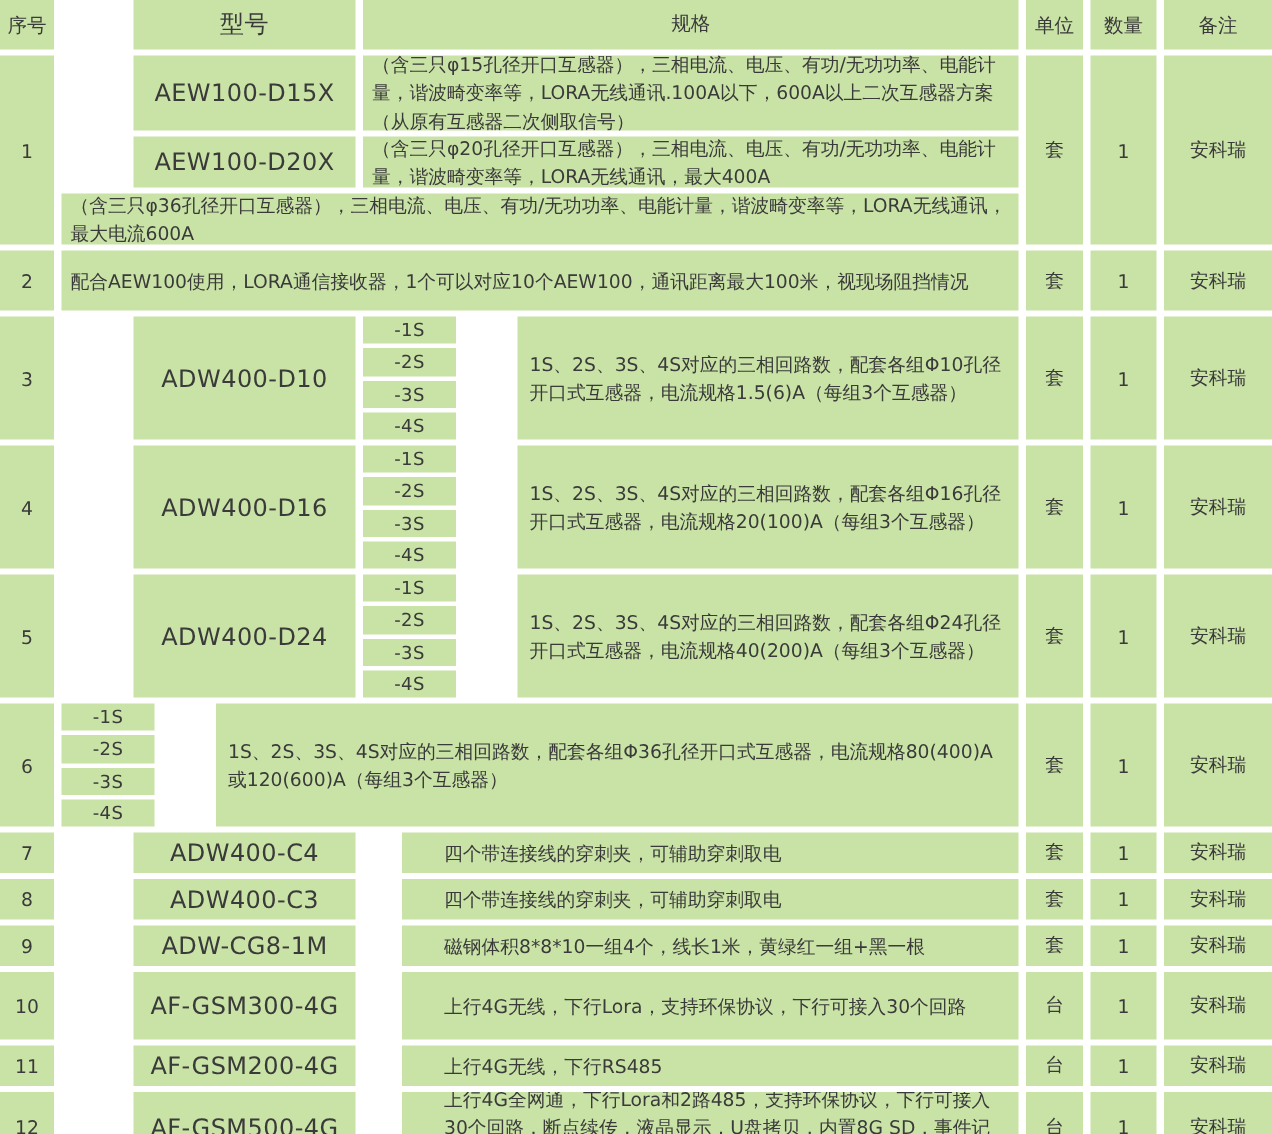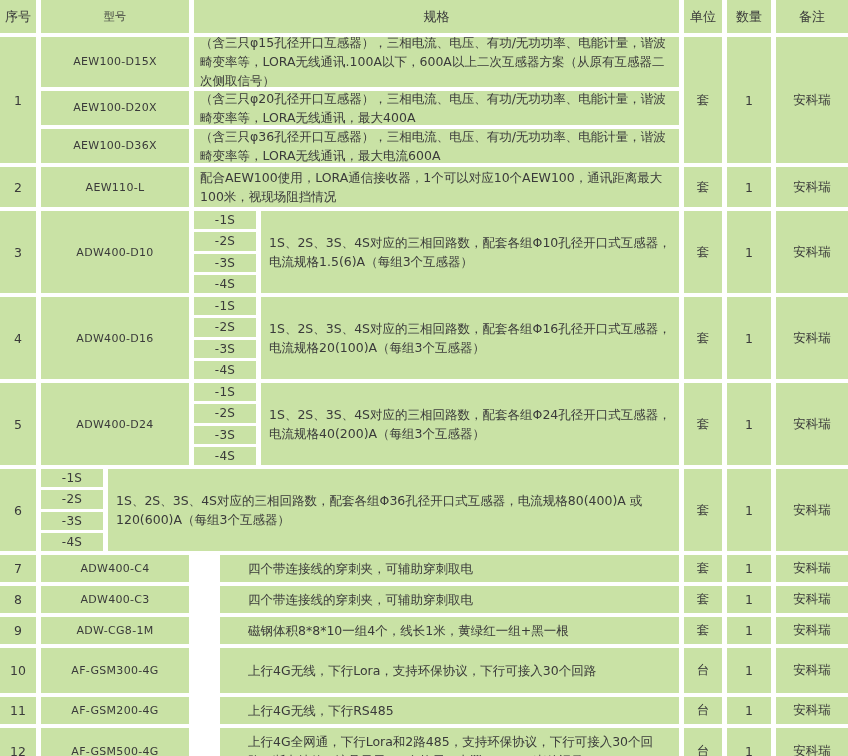--- a/index.html
+++ b/index.html
@@ -17,31 +17,31 @@
   }
   .band{display:flex;column-gap:5px;flex:0 0 auto;}
   .cell{
     background:var(--cell-bg);
     display:flex;align-items:center;justify-content:center;
     box-sizing:border-box;font-size:12.5px;text-align:center;
     overflow:hidden;
   }
   .hdr{height:33px;font-size:13px;}
   .c-no{flex:0 0 36px;}
-  .c-model{flex:0 0 148px;font-size:11px;letter-spacing:0.3px;}
+  .c-model{flex:0 0 148px;font-size:16px;letter-spacing:0.3px;margin-left:48px;}
   .c-spec{flex:1 1 auto;justify-content:flex-start;text-align:left;line-height:19px;}
   .c-unit{flex:0 0 38px;}
   .c-qty{flex:0 0 44px;}
   .c-note{flex:0 0 72px;}
   .mid{flex:1 1 auto;display:flex;flex-direction:column;row-gap:4px;min-width:0;}
   .subrow{display:flex;column-gap:5px;flex:1 1 auto;min-height:0;}
   .vcol{flex:0 0 62px;display:flex;flex-direction:column;row-gap:3px;}
   .vcell{flex:1 1 auto;font-size:12px;letter-spacing:0.3px;}
   .sp-a{padding:2px 8px 2px 6px;}
-  .sp-b{padding:2px 8px 2px 8px;}
+  .sp-b{padding:2px 8px 2px 8px;margin-left:36px;}
   .sp-c{padding:2px 8px 2px 28px;margin-left:26px;}
 </style>
 </head>
 <body>
 
 <div class="tbl">
   <div class="band hdr-band">
     <div class="cell hdr c-no">序号</div>
     <div class="cell hdr c-model">型号</div>
     <div class="cell hdr c-spec" style="justify-content:center;text-align:center;">规格</div>
@@ -55,31 +55,29 @@
       <div class="mid">
         <div class="subrow">
           <div class="cell c-model">AEW100-D15X</div>
           <div class="cell c-spec sp-a">（含三只φ15孔径开口互感器），三相电流、电压、有功/无功功率、电能计量，谐波畸变率等，LORA无线通讯.100A以下，600A以上二次互感器方案（从原有互感器二次侧取信号）</div>
         </div>
         <div class="subrow">
           <div class="cell c-model">AEW100-D20X</div>
           <div class="cell c-spec sp-a">（含三只φ20孔径开口互感器），三相电流、电压、有功/无功功率、电能计量，谐波畸变率等，LORA无线通讯，最大400A</div>
         </div>
         <div class="subrow">
-          <div class="cell c-model">AEW100-D36X</div>
           <div class="cell c-spec sp-a">（含三只φ36孔径开口互感器），三相电流、电压、有功/无功功率、电能计量，谐波畸变率等，LORA无线通讯，最大电流600A</div>
         </div>
       </div>
       <div class="cell c-unit">套</div>
       <div class="cell c-qty">1</div>
       <div class="cell c-note">安科瑞</div>
     </div>
     <div class="band" style="height: 40px;">
       <div class="cell c-no">2</div>
-      <div class="cell c-model">AEW110-L</div>
       <div class="cell c-spec sp-a">配合AEW100使用，LORA通信接收器，1个可以对应10个AEW100，通讯距离最大100米，视现场阻挡情况</div>
       <div class="cell c-unit">套</div>
       <div class="cell c-qty">1</div>
       <div class="cell c-note">安科瑞</div>
     </div>
     <div class="band" style="height: 82px;">
       <div class="cell c-no">3</div>
       <div class="cell c-model">ADW400-D10</div>
       <div class="vcol">
         <div class="cell vcell">-1S</div>

